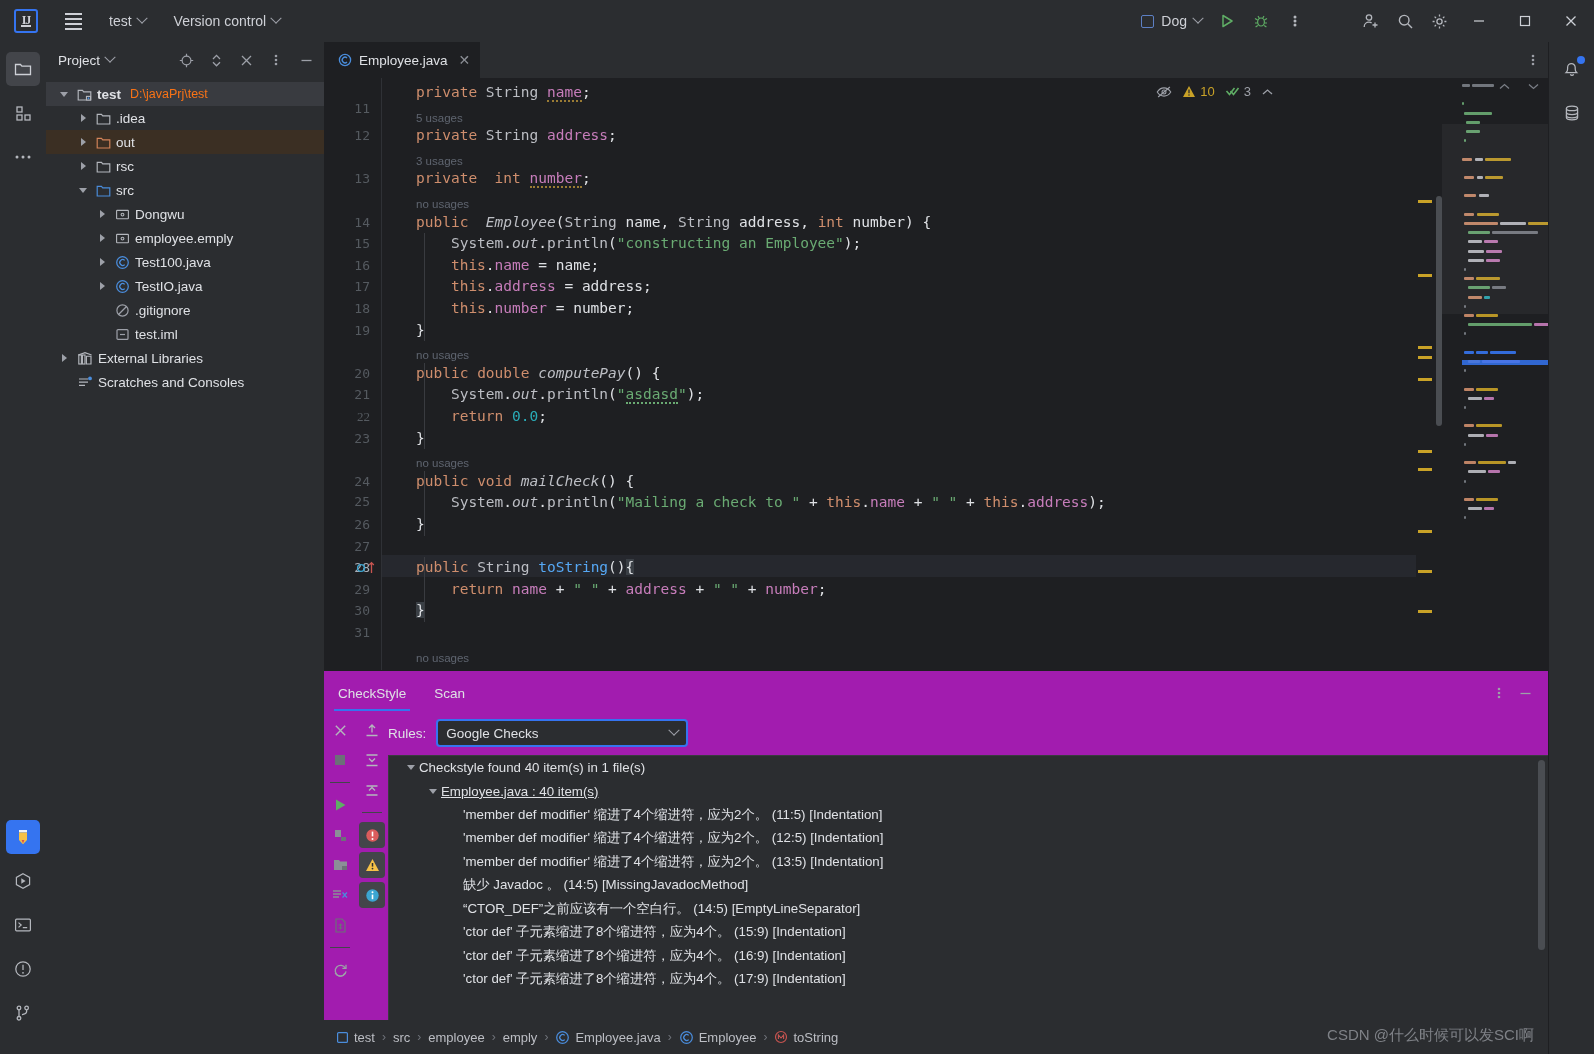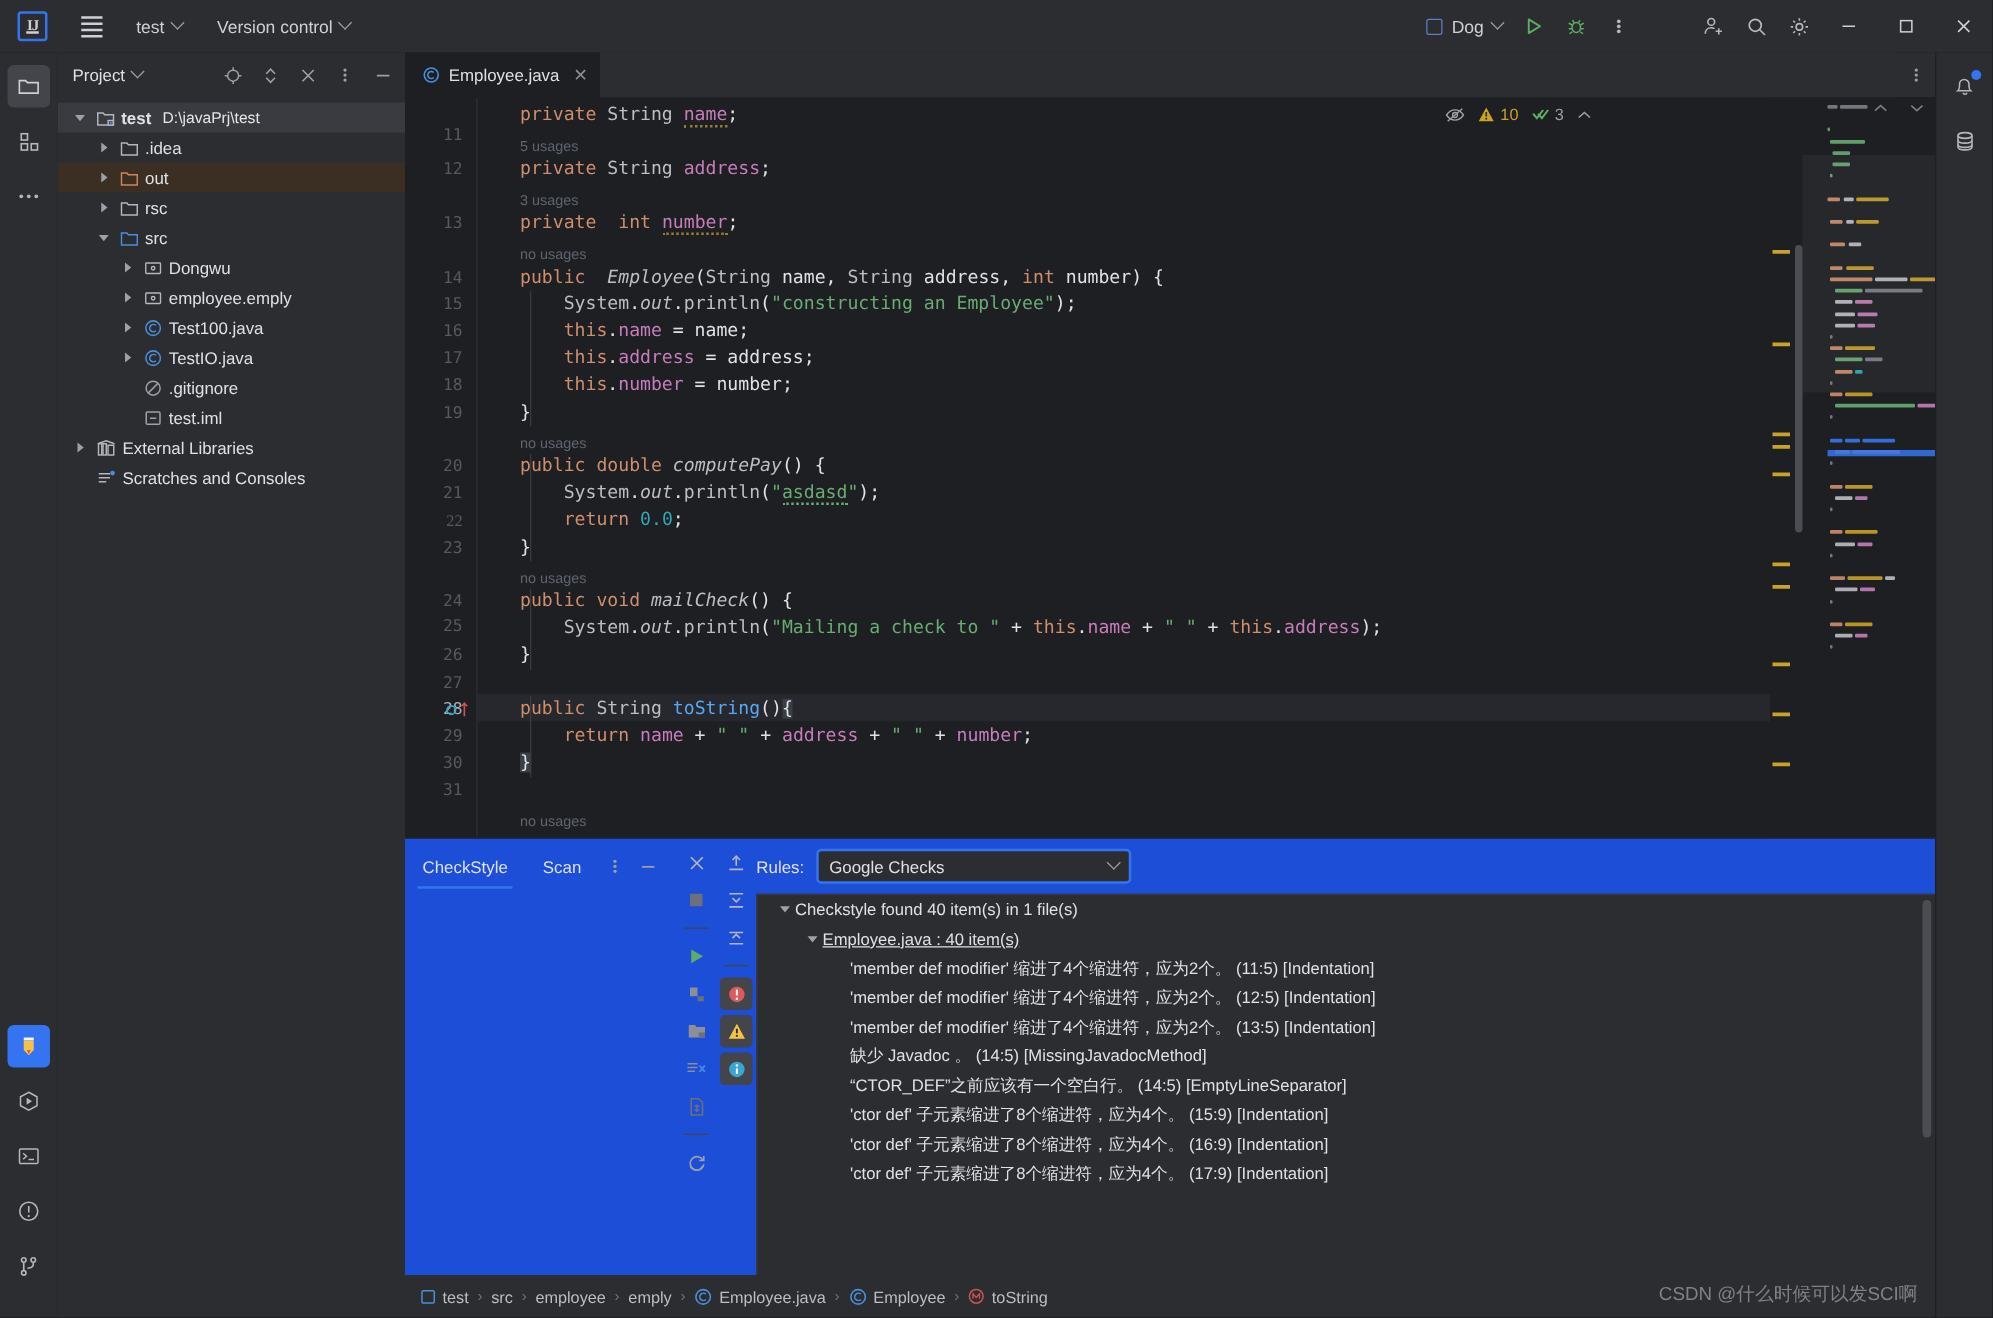--- a/index.html
+++ b/index.html
@@ -64,21 +64,21 @@
   .pico { width: 24px; height: 24px; display: flex; align-items: center; justify-content: center; cursor: pointer; border-radius: 3px;}
   .tree { flex: 1 1 auto; overflow: hidden; padding-top: 4px; font-size: 13.5px; }
   .trow { height: 24px; display: flex; align-items: center; gap: 5px; padding-right: 6px; cursor: pointer; white-space: nowrap; }
   .trow.sel { background: #393b40; }
   .trow.highlight { background: #3b2f23; }
   .tw { width: 16px; flex: 0 0 16px; display: flex; align-items: center; justify-content: center; }
   .tri { width: 0; height: 0; border-left: 5px solid #9da0a8; border-top: 4px solid transparent; border-bottom: 4px solid transparent; }
   .tri.open { border-left: 4px solid transparent; border-right: 4px solid transparent; border-top: 5px solid #9da0a8; border-bottom: 0; }
   .tlabel { color: #dfe1e5; }
   .tlabel.b { font-weight: bold; }
-  .tpath { color: #e5e5e5; font-size: 12.5px; margin-left: 4px; }
+  .tpath { color: #f97316; font-size: 12.5px; margin-left: 4px; }
 
   
   .editor-col { flex: 1 1 auto; display: flex; flex-direction: column; min-width: 0; background: #1e1f22; }
   .tabbar { height: 36px; background: #2b2d30; display: flex; align-items: stretch; position: relative; }
   .etab { display: flex; align-items: center; gap: 7px; padding: 0 10px 0 14px; font-size: 13.5px;
           background: #1e1f22; cursor: pointer; }
   .etab .x { color: #8b8e95; font-size: 14px; margin-left: 4px; }
   .tabbar .spacer { flex: 1 1 auto; background: #2b2d30; }
   .tab-more { width: 30px; display:flex; align-items:center; justify-content:center; cursor:pointer;}
 
@@ -113,21 +113,21 @@
   .iw-weak { color: #9da0a8; display: flex; align-items: center; gap: 4px; }
 
   .minimap { width: 132px; flex: 0 0 132px; background: #1e1f22; position: relative; overflow: hidden; }
   .mm-line { position: absolute; height: 3px; border-radius: 1px; }
   .mm-view { position: absolute; left: 26px; right: 0; background: rgba(255,255,255,.045); }
   .mm-mark { position: absolute; left: 2px; width: 14px; height: 3px; background: #c9a227; }
   .mm-thumb { position: absolute; left: 20px; width: 6px; background: #4a4d52; border-radius: 3px; }
   .mm-arrows { position: absolute; right: 8px; top: 4px; display: flex; gap: 16px; }
 
   
-  .cs-panel { height: 350px; flex: 0 0 350px; background: #1d4ed8; display: flex; flex-direction: row;
+  .cs-panel { height: 350px; flex: 0 0 350px; background: #a21caf; display: flex; flex-direction: column;
               border-top: 1px solid #1e1f22; justify-content: space-between; }
   .cs-head { height: 40px; display: flex; align-items: flex-end; padding: 0 10px 0 0; position: relative; }
   .cs-tab { padding: 0 14px 10px 14px; font-size: 13.5px; color: #dfe1e5; cursor: pointer; position: relative; }
   .cs-tab.active::after { content: ""; position: absolute; left: 10px; right: 10px; bottom: 0; height: 2px; background: #3574f0; }
   .cs-head .spacer { flex: 1 1 auto; }
   .cs-head .hico { width: 26px; height: 26px; display: flex; align-items: center; justify-content: center;
                    margin-bottom: 5px; cursor: pointer; }
   .cs-body { flex: 1 1 auto; display: flex; min-height: 0; }
   .cs-tools { width: 64px; flex: 0 0 64px; display: flex; padding-top: 6px; }
   .cs-col { width: 32px; display: flex; flex-direction: column; align-items: center; gap: 4px; }

